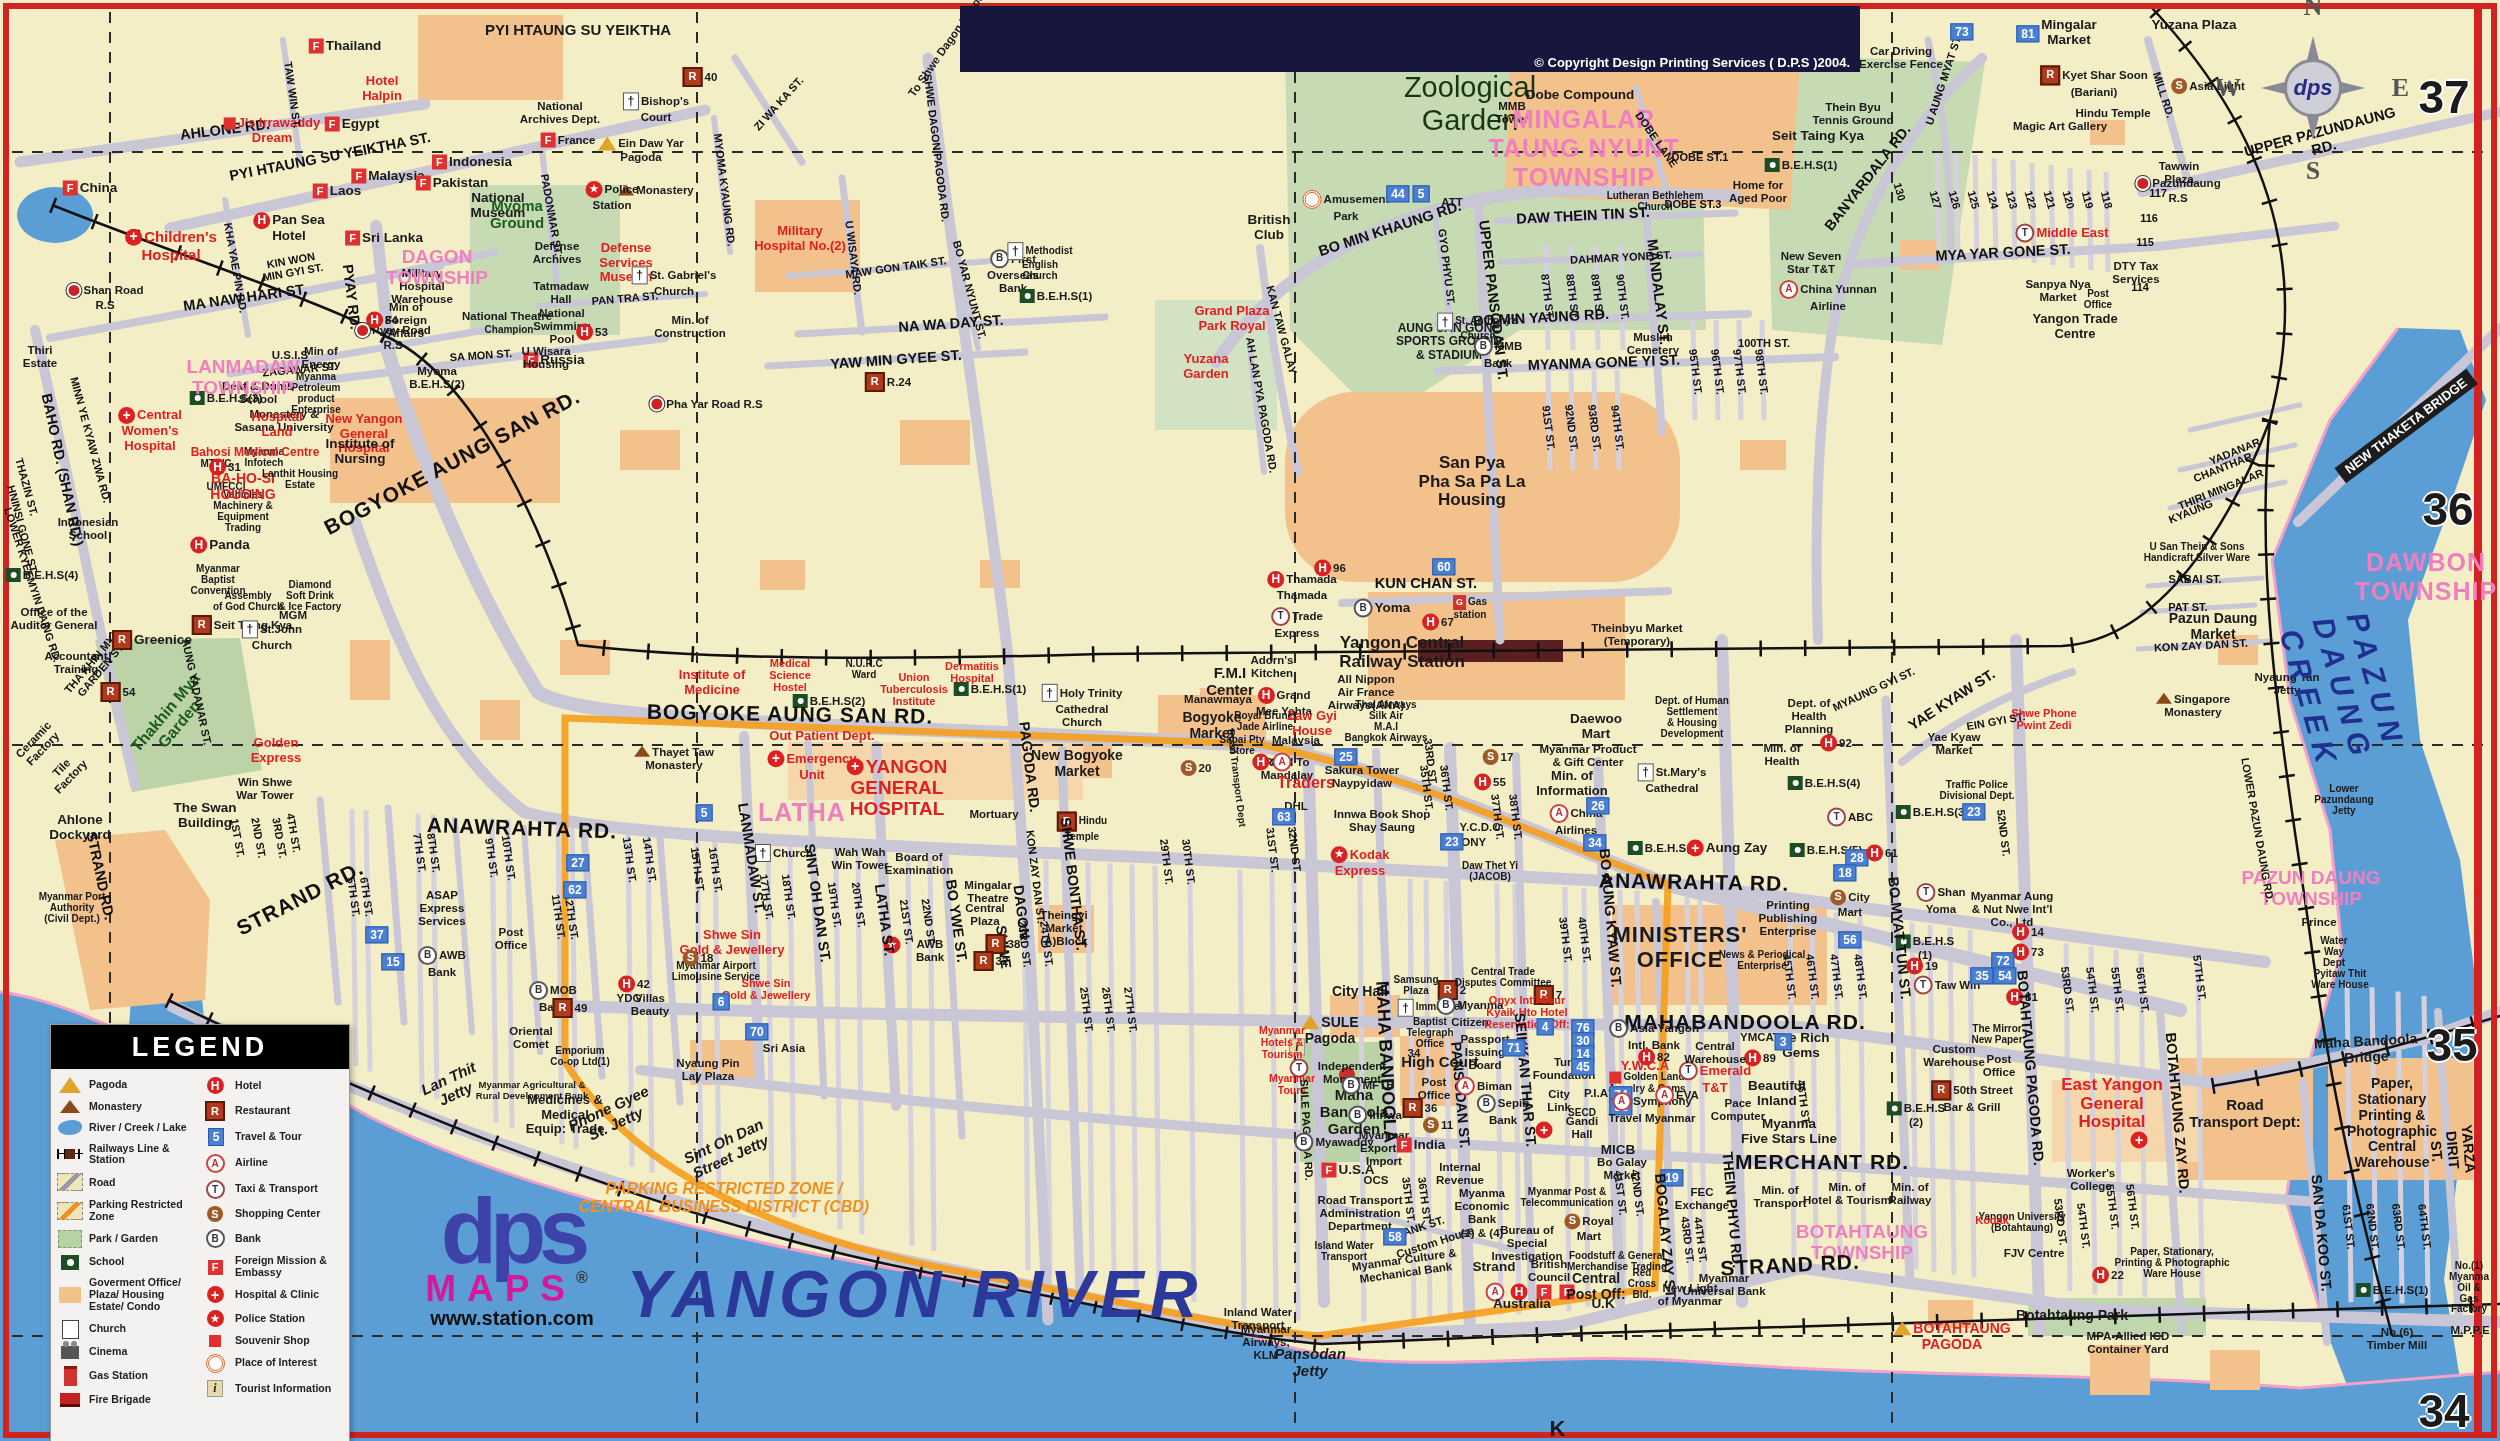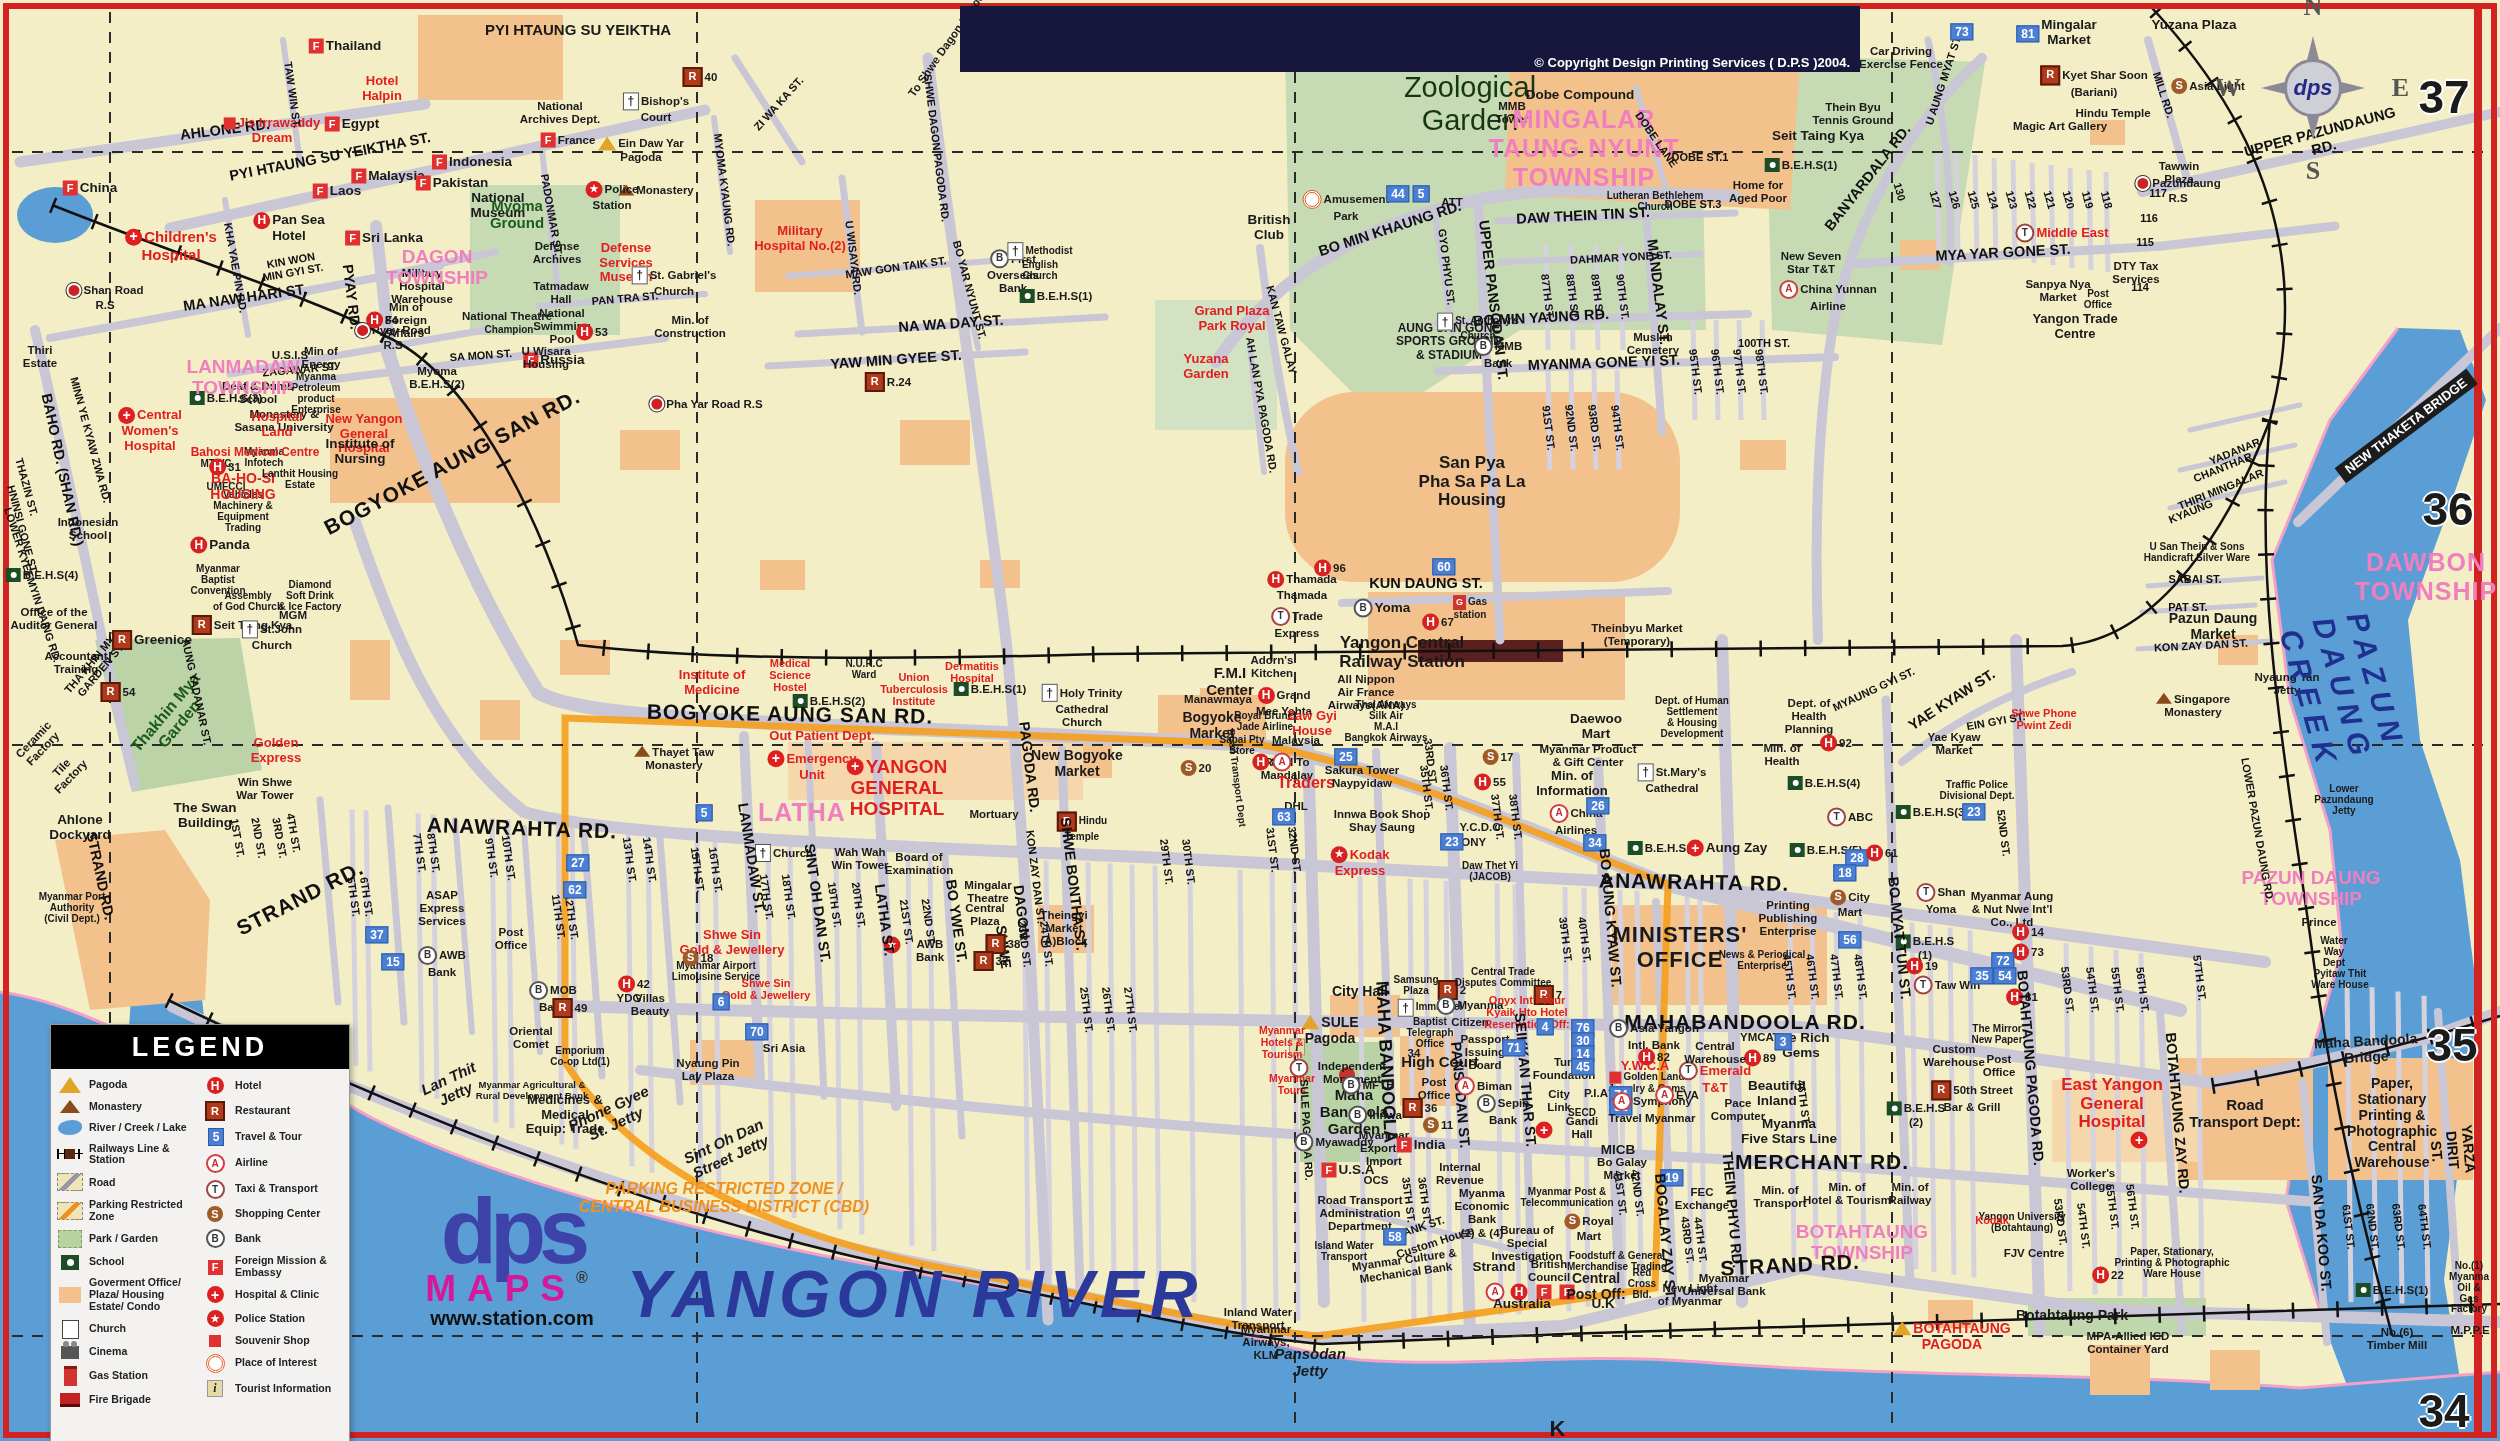--- a/index.html
+++ b/index.html
@@ -559,21 +559,21 @@
       <div class="lbl blks" style="left: 1056px; top: 296px; transform: translate(-50%, -50%) rotate(0deg);"><span class="ic ic-sch"></span><span>B.E.H.S(1)</span></div>
       <div class="lbl blks" style="left: 674px; top: 282px; transform: translate(-50%, -50%) rotate(0deg);"><span class="ic ic-ch">†</span><span>St. Gabriel's
 Church</span></div>
       <div class="lbl blks" style="left: 690px; top: 326px; transform: translate(-50%, -50%) rotate(0deg);"><span>Min. of
 Construction</span></div>
       <div class="lbl blks" style="left: 706px; top: 404px; transform: translate(-50%, -50%) rotate(0deg);"><span class="ic ic-rs"></span><span>Pha Yar Road R.S</span></div>
       <div class="lbl blks" style="left: 888px; top: 382px; transform: translate(-50%, -50%) rotate(0deg);"><span class="ic ic-r">R</span><span>R.24</span></div>
       <div class="lbl blkb" style="left: 1402px; top: 652px; transform: translate(-50%, -50%) rotate(0deg); font-size: 17px;"><span>Yangon Central
 Railway Station</span></div>
       <div class="lbl blks" style="left: 1438px; top: 622px; transform: translate(-50%, -50%) rotate(0deg);"><span class="ic ic-h">H</span><span>67</span></div>
-      <div class="lbl rd2" style="left: 1426px; top: 584px; transform: translate(-50%, -50%) rotate(0deg);"><span>KUN DAUNG ST.</span></div>
+      <div class="lbl rd2" style="left: 1426px; top: 584px; transform: translate(-50%, -50%) rotate(0deg);"><span>KUN CHAN ST.</span></div>
       <div class="lbl blk" style="left: 1382px; top: 608px; transform: translate(-50%, -50%) rotate(0deg);"><span class="ic ic-b">B</span><span>Yoma</span></div>
       <div class="lbl blks" style="left: 1302px; top: 586px; transform: translate(-50%, -50%) rotate(0deg);"><span class="ic ic-h">H</span><span>Thamada
 Thamada</span></div>
       <div class="lbl blks" style="left: 1330px; top: 568px; transform: translate(-50%, -50%) rotate(0deg);"><span class="ic ic-h">H</span><span>96</span></div>
       <div class="lbl blks" style="left: 1297px; top: 623px; transform: translate(-50%, -50%) rotate(0deg);"><span class="ic ic-t">T</span><span>Trade
 Express</span></div>
       <div class="lbl tiny" style="left: 1470px; top: 608px; transform: translate(-50%, -50%) rotate(0deg);"><span class="ic ic-gas">G</span><span>Gas
 station</span></div>
       <div class="lbl blk" style="left: 1269px; top: 228px; transform: translate(-50%, -50%) rotate(0deg);"><span>British
 Club</span></div>

